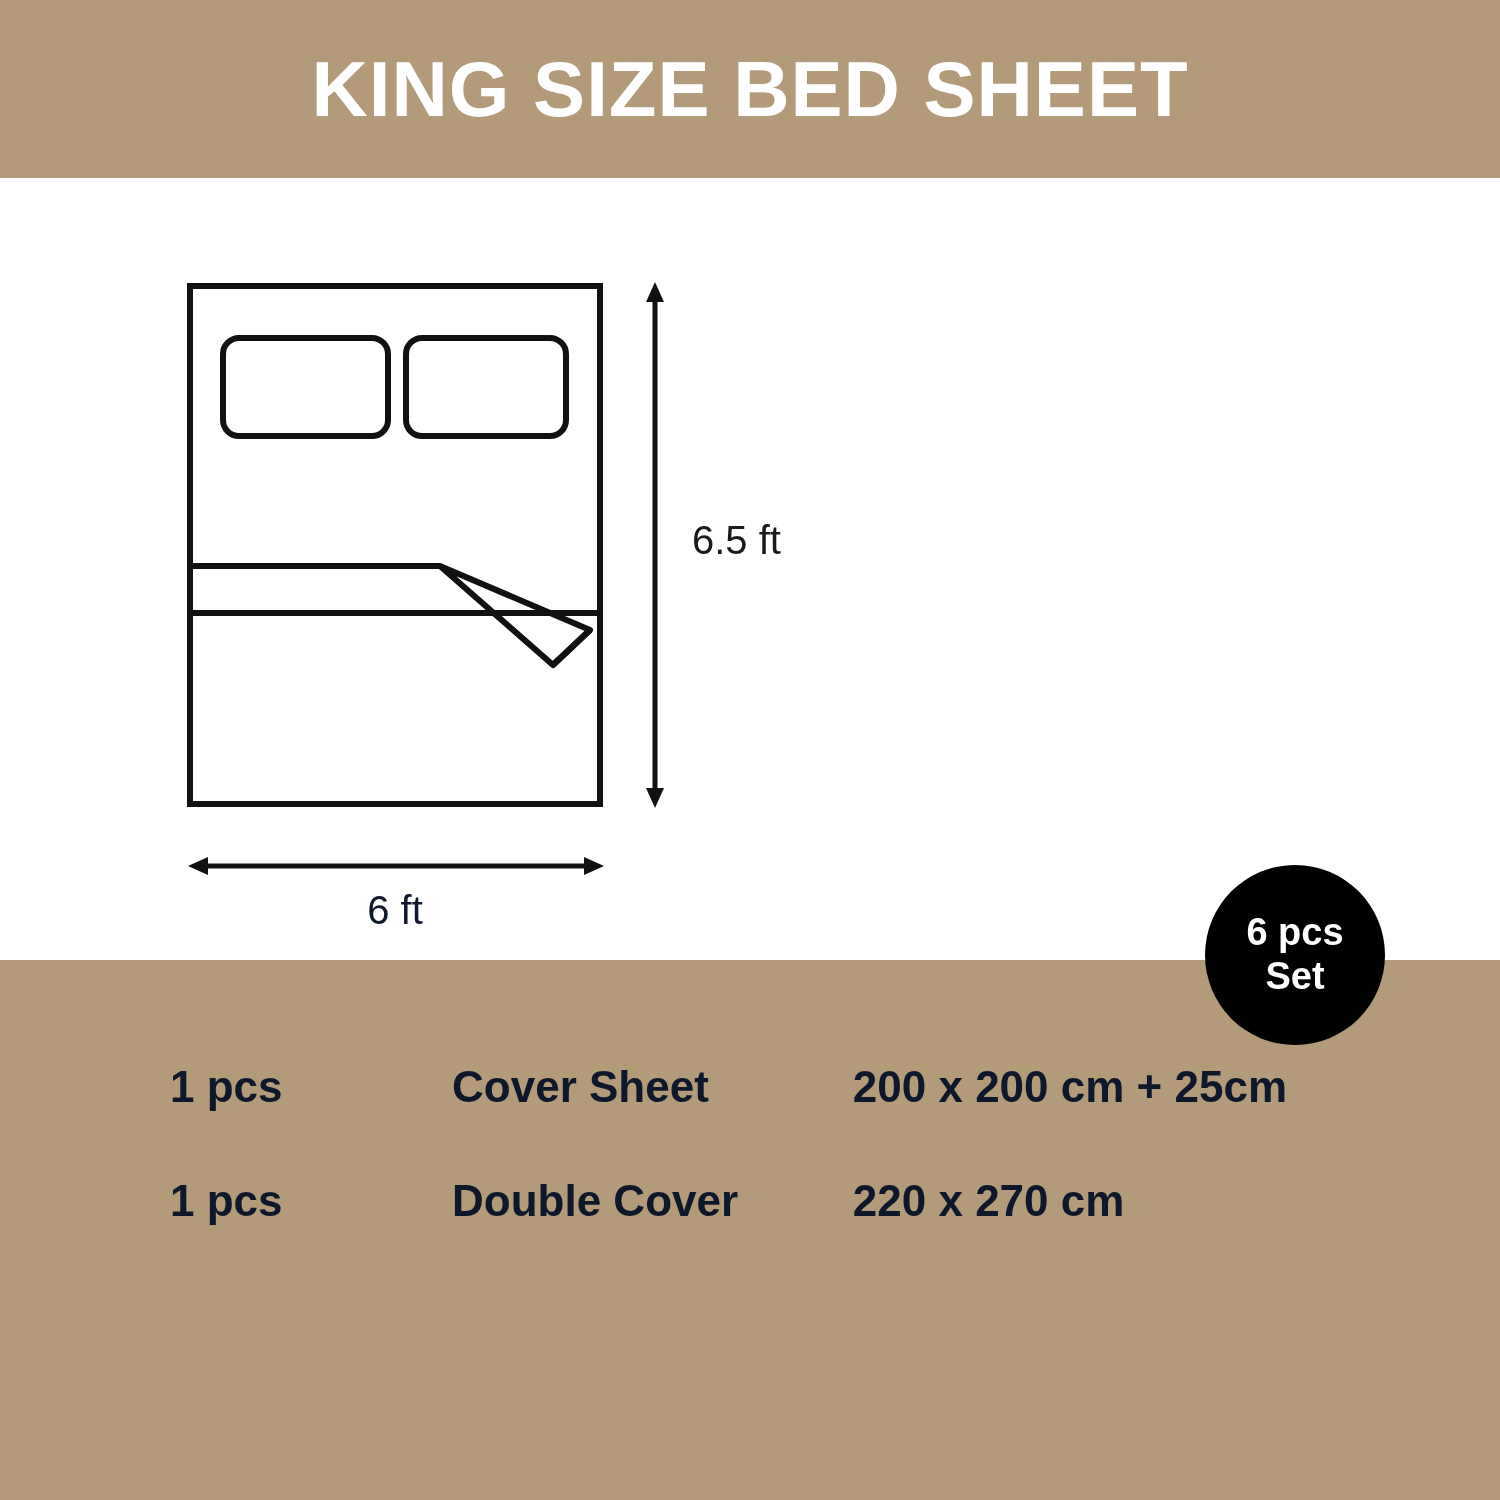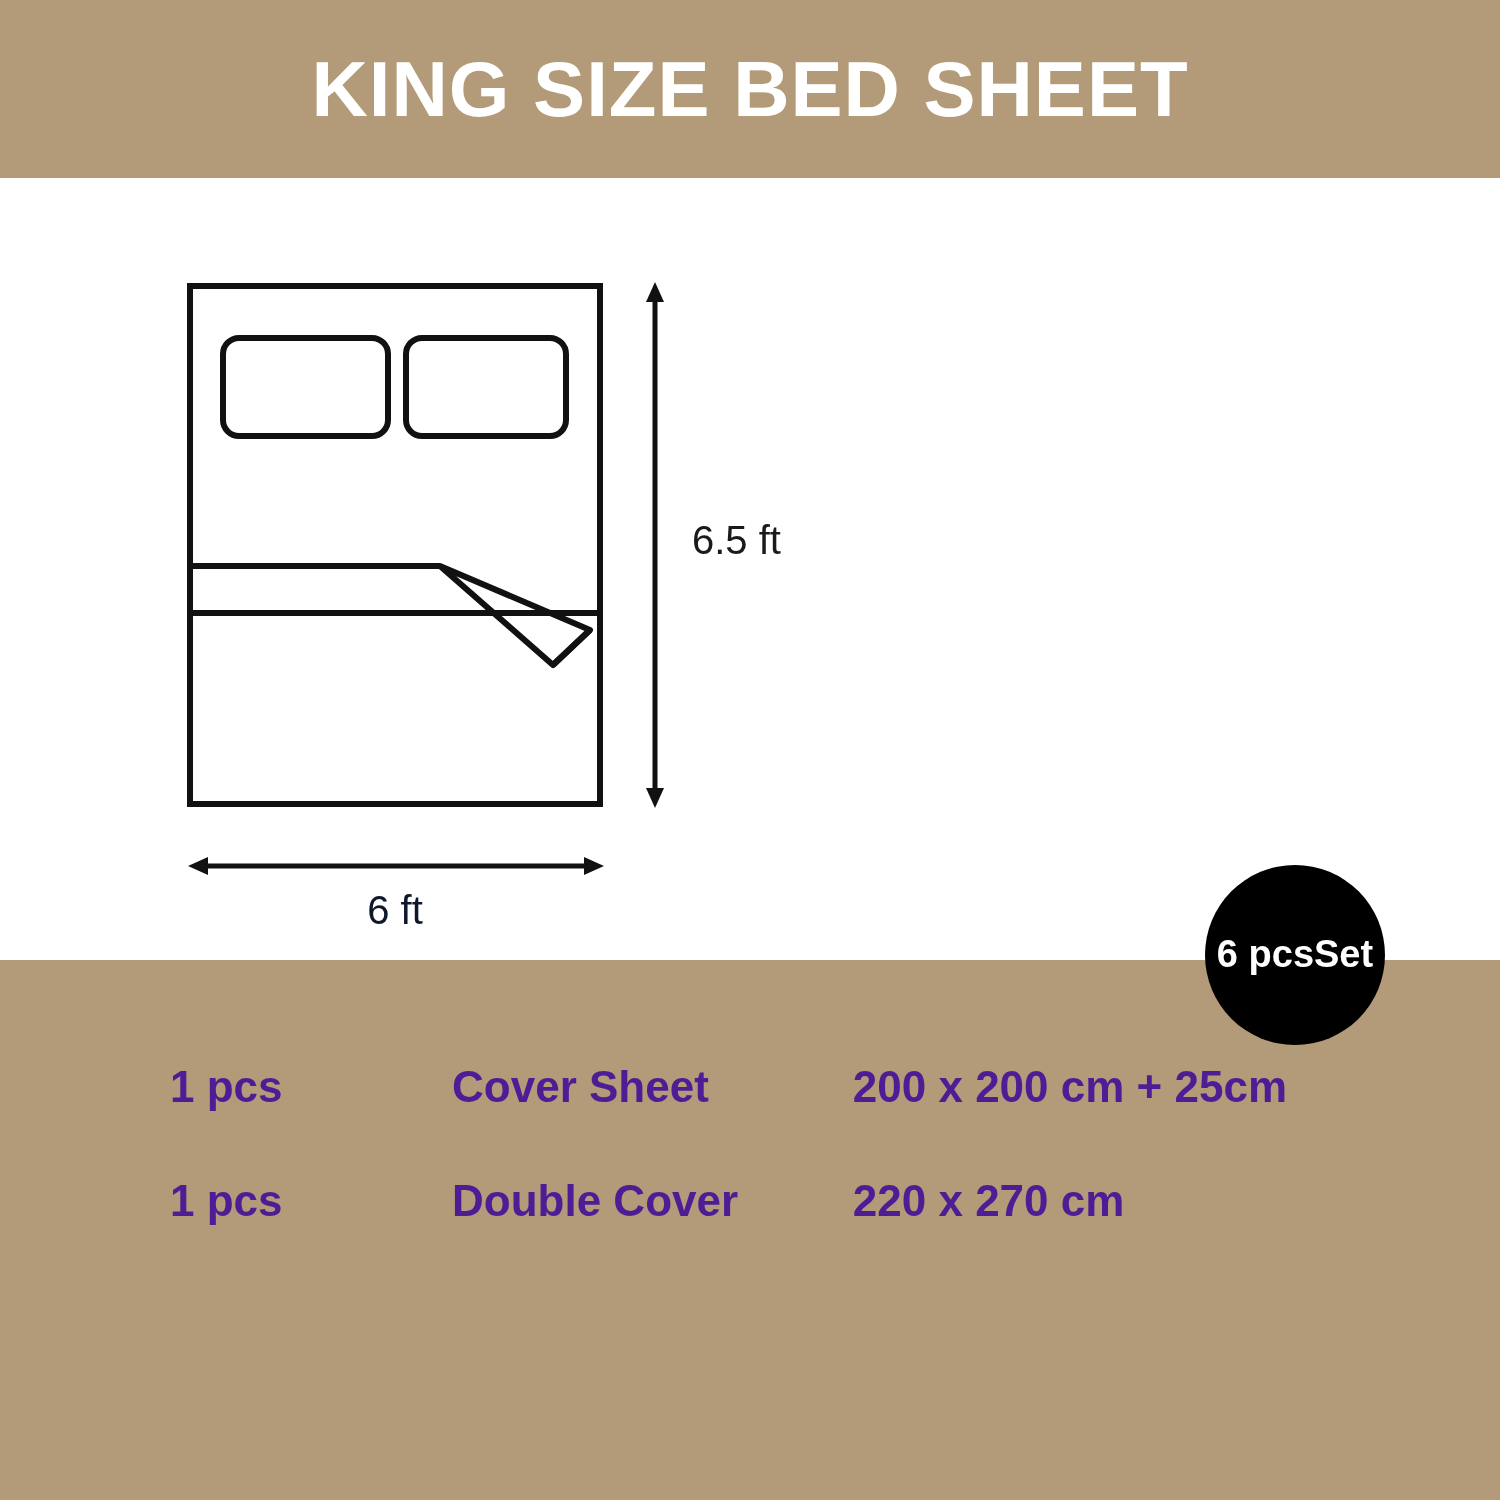--- a/index.html
+++ b/index.html
@@ -79,21 +79,21 @@
     background: #b39b79;
   }
   .spec-table {
     position: absolute;
     left: 0;
     top: 70px;
     width: 1500px;
     border-collapse: collapse;
   }
   .spec-table td {
-    color: #4c1d95;
+    color: #0f172a;
     font-size: 44px;
     font-weight: bold;
     padding: 32px 0;
     vertical-align: middle;
     white-space: nowrap;
   }
   .col-qty {
     width: 340px;
     padding-left: 170px !important;
   }
@@ -108,21 +108,21 @@
   .badge {
     position: absolute;
     left: 1205px;
     top: 865px;
     width: 180px;
     height: 180px;
     border-radius: 50%;
     background: #000000;
     color: #ffffff;
     display: flex;
-    flex-direction: row;
+    flex-direction: column;
     align-items: center;
     justify-content: center;
     font-size: 38px;
     font-weight: bold;
     line-height: 1.15;
   }
   .badge span { display: block; }
 </style>
 </head>
 <body>

